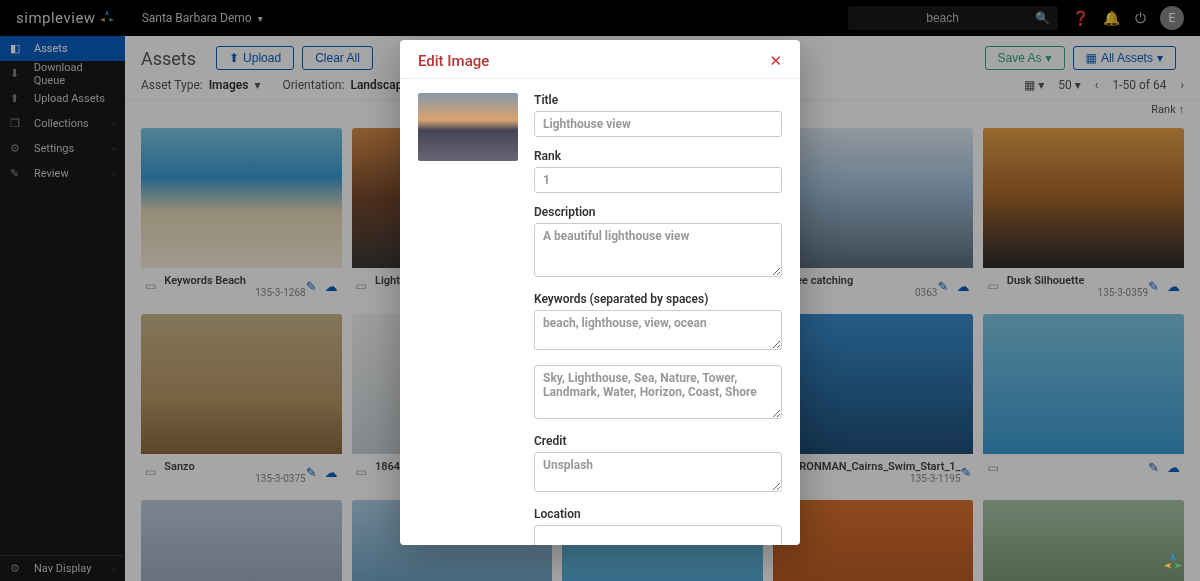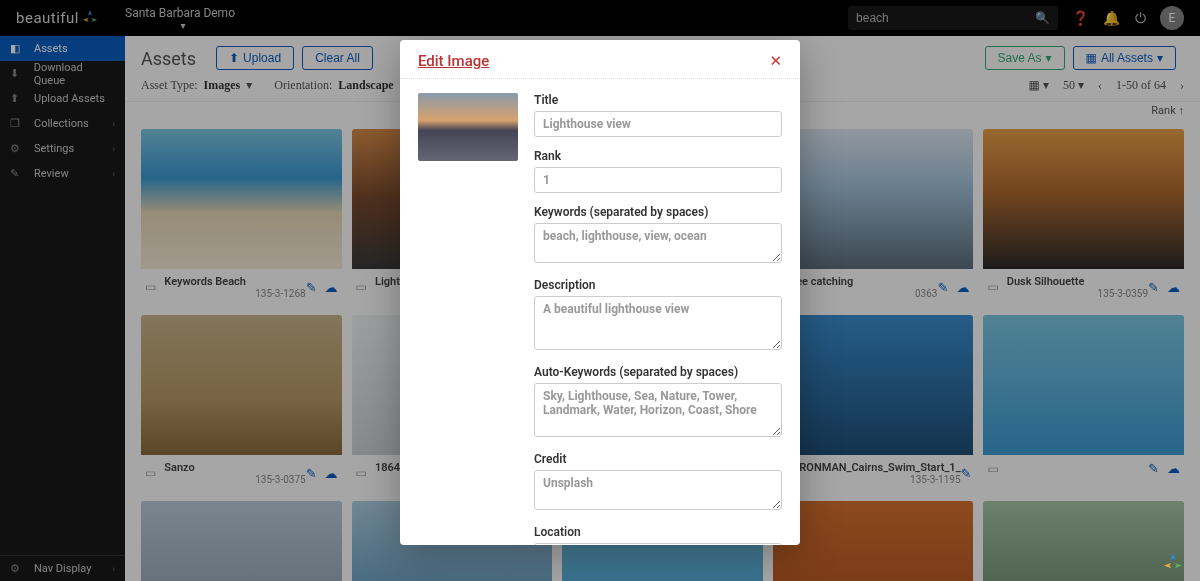--- a/index.html
+++ b/index.html
@@ -2,25 +2,25 @@
 <html><head>
 <meta charset="utf-8">
 <style>
 * { box-sizing: border-box; margin: 0; padding: 0; }
 body { font-family: -apple-system, BlinkMacSystemFont, "Segoe UI", Roboto, Arial, sans-serif; font-size: 13px; color: #333; background: #fff; width: 1200px; height: 581px; overflow: hidden; position: relative; }
 
 
 .topbar { height: 36px; background: #000; display: flex; align-items: center; padding: 0 16px; color: #ddd; }
 .logo { display: flex; align-items: center; font-size: 15px; letter-spacing: 0.5px; margin-right: 28px; }
 .logo-mark { margin-left: 4px; font-size: 14px; }
-.org-switch { display: flex; align-items: center; font-size: 12px; color: #ccc; cursor: pointer; flex-direction: column; }
+.org-switch { display: flex; align-items: center; font-size: 12px; color: #ccc; cursor: pointer; }
 .org-switch .chev { margin-left: 6px; font-size: 10px; }
 .topbar-spacer { flex: 1; }
 .search-box { width: 210px; height: 24px; background: #1a1a1a; border-radius: 3px; display: flex; align-items: center; padding: 0 8px; margin-right: 14px; }
-.search-box input { flex: 1; background: transparent; border: none; outline: none; color: #bbb; font-size: 12px; }
+.search-box input { flex: 1; background: transparent; border: none; outline: none; color: #bbb; font-size: 12px; text-align: center; }
 .search-box .sicon { color: #777; font-size: 12px; margin-left: 6px; }
 .top-icons { display: flex; align-items: center; gap: 14px; }
 .top-icons .ticon { color: #ccc; font-size: 14px; cursor: pointer; }
 .avatar { width: 24px; height: 24px; border-radius: 50%; background: #888; color: #fff; display: flex; align-items: center; justify-content: center; font-size: 12px; }
 
 
 .sidebar { position: absolute; left: 0; top: 36px; bottom: 0; width: 125px; background: #1a1a1a; color: #ccc; display: flex; flex-direction: column; }
 .side-item { height: 25px; display: flex; align-items: center; padding: 0 10px; font-size: 11px; cursor: pointer; }
 .side-item.active { background: #0a5fc4; color: #fff; }
 .side-item .sicon2 { width: 16px; color: #888; margin-right: 8px; font-size: 11px; }
@@ -31,21 +31,21 @@
 
 .main { position: absolute; left: 125px; right: 0; top: 36px; bottom: 0; background: #fff; overflow: hidden; }
 .page-head { padding: 10px 16px 0 16px; display: flex; align-items: center; }
 .page-title { font-size: 18px; font-weight: 400; color: #555; margin-right: 20px; }
 .btn { border: 1px solid #0a5fc4; color: #0a5fc4; background: #fff; border-radius: 3px; padding: 4px 12px; font-size: 12px; cursor: pointer; display: inline-flex; align-items: center; gap: 4px; margin-right: 8px; }
 .head-spacer { flex: 1; }
 .btn.save { color: #3a7; border-color: #3a7; }
 .btn.all { color: #0a5fc4; }
 
 
-.filters { padding: 8px 16px; display: flex; align-items: center; font-size: 12px; color: #555; border-bottom: 1px solid #f0f0f0; gap: 22px; font-family: Liberation Serif, serif; }
+.filters { padding: 8px 16px; display: flex; align-items: center; font-size: 12px; color: #555; border-bottom: 1px solid #f0f0f0; gap: 22px; }
 .filter-group { display: flex; align-items: center; gap: 6px; }
 .filter-value { font-weight: 600; color: #333; }
 .filters .right { margin-left: auto; display: flex; align-items: center; gap: 14px; }
 .iconbtn { color: #555; font-size: 12px; cursor: pointer; }
 
 
 .grid { padding: 8px 16px; display: grid; grid-template-columns: repeat(5, 1fr); gap: 10px; overflow: auto; }
 .card { border-radius: 3px; overflow: hidden; }
 .thumb { height: 140px; background: #ccc; display: block; position: relative; }
 .meta { display: flex; align-items: center; padding: 6px 4px; }
@@ -54,21 +54,21 @@
 .meta-title { font-size: 11px; color: #444; font-weight: 600; white-space: nowrap; overflow: hidden; text-overflow: ellipsis; }
 .meta-id { font-size: 10px; color: #888; text-align: right; }
 .meta-icons { display: flex; gap: 8px; }
 .meta-icons .mi { color: #0a5fc4; font-size: 13px; cursor: pointer; }
 .rank-row { padding: 2px 16px 4px 16px; text-align: right; font-size: 11px; color: #555; }
 
 
 .overlay { position: absolute; inset: 0; background: rgba(0,0,0,0.35); display: flex; align-items: flex-start; justify-content: center; }
 .modal { margin-top: 40px; width: 400px; height: 505px; background: #fff; border-radius: 4px; box-shadow: 0 8px 40px rgba(0,0,0,0.3); display: flex; flex-direction: column; overflow: hidden; }
 .modal-head { padding: 12px 18px 8px 18px; display: flex; align-items: center; border-bottom: 1px dotted #ddd; }
-.modal-title { color: #b33; font-size: 15px; font-weight: 500; text-decoration: underline; }
+.modal-title { color: #b33; font-size: 15px; font-weight: 500; }
 .modal-close { margin-left: auto; color: #c33; font-size: 15px; cursor: pointer; background: none; border: none; }
 .modal-body { flex: 1; overflow-y: scroll; padding: 14px 18px; display: flex; gap: 16px; }
 .modal-body::-webkit-scrollbar { width: 16px; }
 .modal-body::-webkit-scrollbar-track { background: #f4f4f4; }
 .modal-body::-webkit-scrollbar-thumb { background: #bbb; border-radius: 2px; }
 .preview { width: 100px; flex-shrink: 0; }
 .preview-img { width: 100px; height: 68px; background: linear-gradient(180deg,#8899aa 0%,#d9a36e 40%,#445 55%,#667 100%); border-radius: 2px; }
 .fields { flex: 1; min-width: 0; }
 .field { margin-bottom: 12px; }
 .flabel { font-size: 12px; font-weight: 600; color: #333; margin-bottom: 4px; display: block; }
@@ -95,21 +95,21 @@
 
 
 .corner-logo { position: absolute; right: 18px; bottom: 10px; width: 18px; height: 18px; }
 .corner-logo svg { width: 100%; height: 100%; }
 </style>
 </head>
 <body>
 
 <div class="topbar">
   <div class="logo">
-    <span>beautiful</span>
+    <span>simpleview</span>
     <span class="logo-mark">
       <svg width="14" height="14" viewBox="0 0 20 20">
           <path d="M10 0 L13 8 L10 6 L7 8 Z" fill="#2e8ad1"></path>
           <path d="M0 14 L8 11 L6 14 L8 17 Z" fill="#e8b23a"></path>
           <path d="M20 14 L12 11 L14 14 L12 17 Z" fill="#5db05d"></path>
         </svg>
     </span>
   </div>
   <div class="org-switch">
     <span>Santa Barbara Demo</span>
@@ -384,29 +384,28 @@
       <div class="fields">
         <div class="field">
           <label class="flabel">Title</label>
           <input class="finput" type="text" placeholder="Lighthouse view" style="">
         </div>
         <div class="field">
           <label class="flabel">Rank</label>
           <input class="finput" type="text" placeholder="1" style="">
         </div>
         <div class="field">
+          <label class="flabel">Description</label>
+          <textarea class="ftextarea" rows="3" placeholder="A beautiful lighthouse view" style=""></textarea>
+        </div>
+        <div class="field">
           <label class="flabel">Keywords (separated by spaces)</label>
           <textarea class="ftextarea" rows="2" placeholder="beach, lighthouse, view, ocean" style=""></textarea>
         </div>
         <div class="field">
-          <label class="flabel">Description</label>
-          <textarea class="ftextarea" rows="3" placeholder="A beautiful lighthouse view" style=""></textarea>
-        </div>
-        <div class="field">
-          <label class="flabel">Auto-Keywords (separated by spaces)</label>
           <textarea class="ftextarea" rows="3" placeholder="Sky, Lighthouse, Sea, Nature, Tower, Landmark, Water, Horizon, Coast, Shore" style=""></textarea>
         </div>
         <div class="field">
           <label class="flabel">Credit</label>
           <textarea class="ftextarea" rows="2" placeholder="Unsplash" style=""></textarea>
         </div>
         <div class="field">
           <label class="flabel">Location</label>
           <input class="finput" type="text" style="">
         </div>

